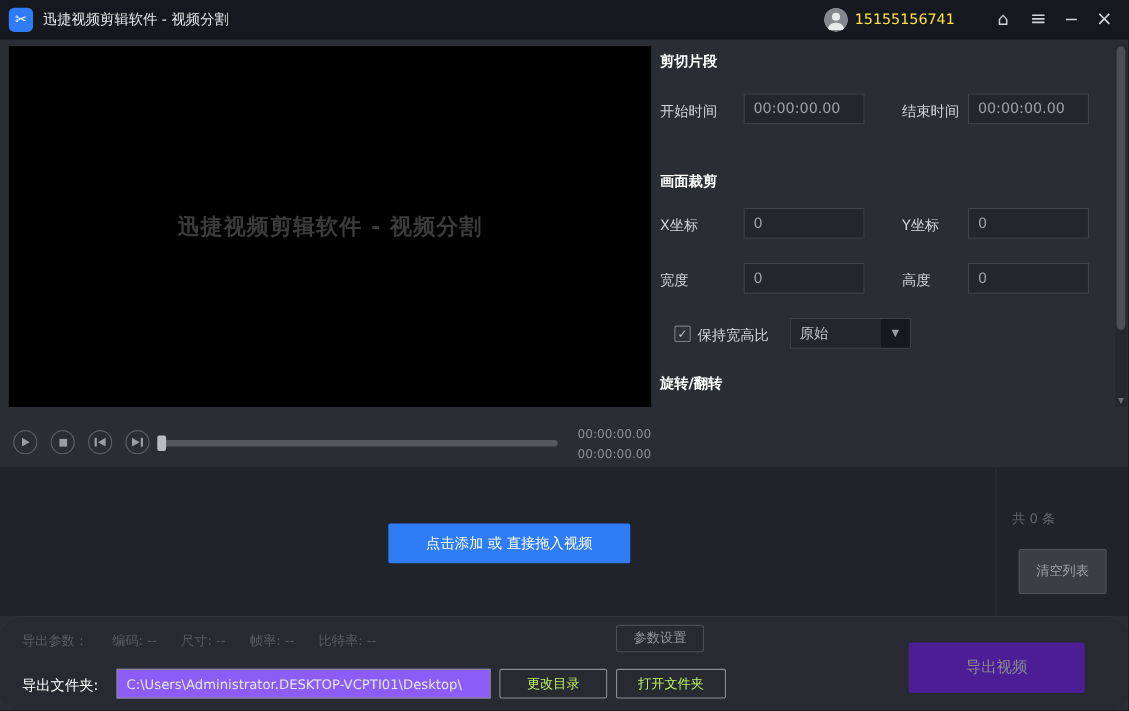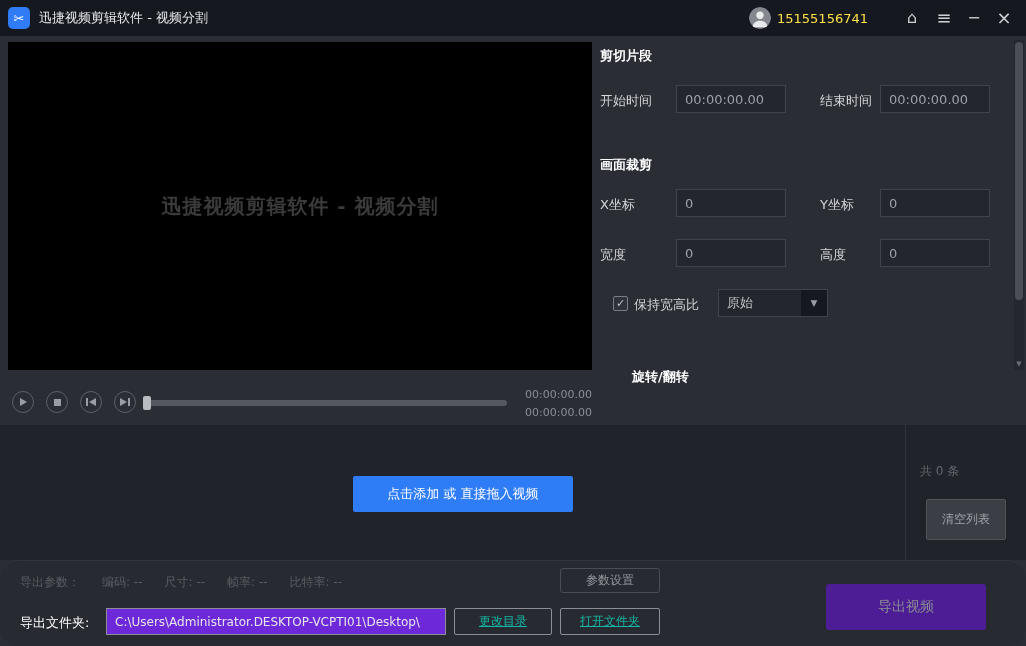--- a/index.html
+++ b/index.html
@@ -66,30 +66,30 @@
                    font-family:"DejaVu Sans","Liberation Sans",sans-serif; }
   .v-divider { position:absolute; left:905px; top:0; width:1px; height:135px; background:#30333a; }
   .count-text { position:absolute; left:920px; top:38px; width:92px; text-align:left; color:#63666c; font-size:12px; }
   .clear-btn { position:absolute; left:926px; top:74px; width:80px; height:41px; background:#3b3e45;
                border:1px solid #515459; border-radius:2px; color:#9fa2a8; font-size:12px; cursor:pointer;
                font-family:"DejaVu Sans","Liberation Sans",sans-serif; }
 
   
   .export-area { position:absolute; left:0; top:560px; width:1026px; height:86px; background:#272a31; border-top:1px solid #32353c;border-radius:19px; }
   .params-row { position:absolute; left:20px; top:13px; display:flex; gap:22px; color:#595c62; font-size:12px; }
-  .settings-btn { position:absolute; left:560px; top:7px; width:100px; height:25px; background:transparent;
+  .settings-btn { position:absolute; left:560px; top:7px; width:80px; height:25px; background:transparent;
                   border:1px solid #4a4d54; border-radius:3px; color:#93969c; font-size:12px; cursor:pointer;
                   font-family:"DejaVu Sans","Liberation Sans",sans-serif; }
   .folder-label { position:absolute; left:20px; top:53px; color:#ffffff; font-size:13px; }
-  .folder-input { position:absolute; left:106px; top:47px; width:340px; height:27px; background:#6d28d9;
+  .folder-input { position:absolute; left:106px; top:47px; width:340px; height:27px; background:#8b5cf6;
                   border:1px solid #8b8e94; color:#e4e6e9; font-size:12px; padding:0 8px; outline:none;
                   font-family:"DejaVu Sans","Liberation Sans",sans-serif; }
   .dir-btn { position:absolute; top:47px; height:27px; background:transparent; border:1px solid #8b8e94;
-             border-radius:2px; color:#14b8a6; font-size:12px; cursor:pointer;
-             font-family:"DejaVu Sans","Liberation Sans",sans-serif;text-decoration:underline; }
+             border-radius:2px; color:#bef264; font-size:12px; cursor:pointer;
+             font-family:"DejaVu Sans","Liberation Sans",sans-serif; }
   .change-dir { left:454px; width:98px; }
   .open-folder { left:560px; width:100px; }
   .export-btn { position:absolute; left:826px; top:23px; width:160px; height:46px; background:#4c1d95;
                 border:none; border-radius:3px; color:#8a8d93; font-size:14px; cursor:default;
                 font-family:"DejaVu Sans","Liberation Sans",sans-serif; }
 </style>
 </head>
 <body>
 
 <div id="app">
@@ -156,21 +156,21 @@
 
   <div class="checkbox">
     <span>✓</span>
   </div>
   <span class="p-label" style="left:634px; top:296px;">保持宽高比</span>
   <div class="select">
     <span class="select-value">原始</span>
     <span class="select-arrow">▼</span>
   </div>
 
-  <div class="sec-title" style="top:368px;margin-left:32px;">旋转/翻转</div>
+  <div class="sec-title" style="top:340px;">旋转/翻转</div>
 
   <div class="scrollbar">
     <div class="scroll-thumb"></div>
     <div class="scroll-down">▼</div>
   </div>
 
 
   <div class="list-area">
     <button class="add-video-btn">点击添加 或 直接拖入视频</button>
     <div class="v-divider"></div>

